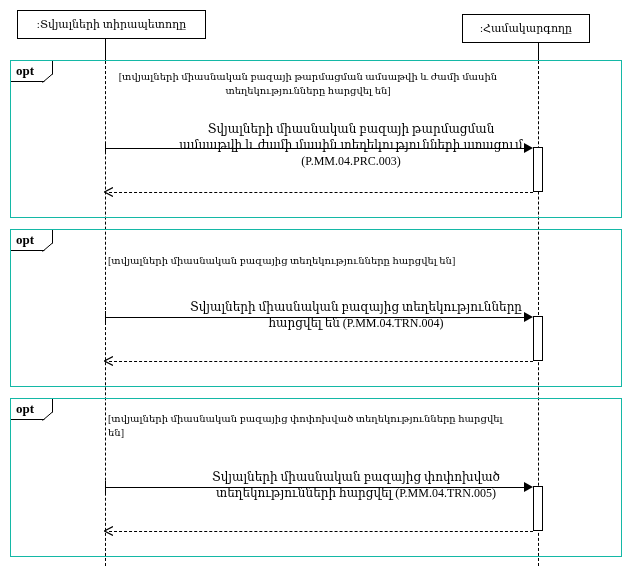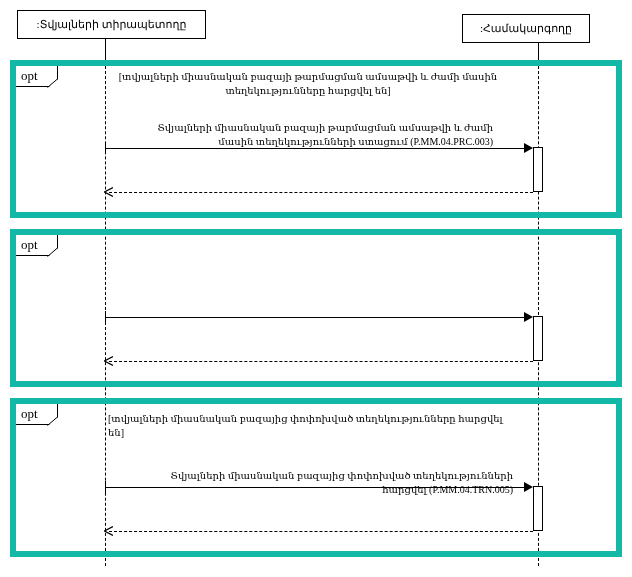--- a/index.html
+++ b/index.html
@@ -26,41 +26,41 @@
     box-sizing: border-box;
     border: 1px solid #000000;
     background: #ffffff;
     display: flex;
     align-items: center;
     justify-content: center;
     text-align: center;
     font-size: 11px;
     line-height: 1.15;
     z-index: 6;
-    font-family: Liberation Serif, serif;
   }
 
   
   .lifeline-stem {
     position: absolute;
     width: 0;
     border-left: 1px dashed #000000;
     z-index: 1;
   }
   .lifeline-stem.solid-top {
     border-left: 1px solid #000000;
   }
 
   
   .fragment {
     position: absolute;
     box-sizing: border-box;
-    border: 6px solid #14b8a6;
+    border: 1px solid #14b8a6;
     background: transparent;
     z-index: 3;
+    font-weight: bold;
   }
   .fragment-tab {
     position: absolute;
     left: 0;
     top: 0;
     box-sizing: border-box;
     width: 42px;
     height: 21px;
     background: #ffffff;
     border-right: 1px solid #000000;
@@ -84,24 +84,25 @@
     position: absolute;
     font-size: 10px;
     line-height: 1.35;
     text-align: left;
     z-index: 4;
   }
 
   
   .msg-label {
     position: absolute;
-    font-size: 10px;
+    font-size: 12px;
     line-height: 1.35;
-    text-align: right;
-    z-index: 4;
+    text-align: center;
+    z-index: 4;
+    margin-left: 33px;
   }
 
   
   .arrow-line {
     position: absolute;
     height: 0;
     z-index: 4;
   }
   .arrow-line.solid {
     border-top: 1px solid #000000;
@@ -188,21 +189,23 @@
 
   <div class="fragment" style="left:10px; top:229px; width:612px; height:158px;">
     <div class="fragment-tab">
       <span>opt</span>
     </div>
     <svg class="fragment-tab-corner" style="left:31px; top:12px;" viewBox="0 0 12 10">
       <path d="M 0.5 9.5 L 11 0.5" stroke="#000000" stroke-width="1" fill="none"></path>
     </svg>
   </div>
 
-
+  <div class="guard" style="left:108px; top:254px; width:400px;">[տվյալների միասնական բազայից տեղեկությունները հարցվել են]</div>
+
+  <div class="msg-label" style="left:153px; top:299px; width:340px;">Տվյալների միասնական բազայից տեղեկությունները հարցվել են (P.MM.04.TRN.004)</div>
 
   <div class="source-stub" style="left:105px; top:311px; height:12px;"></div>
   <div class="arrow-line solid" style="left:105px; top:317px; width:420px;"></div>
   <div class="arrow-head-right" style="left:524px; top:312px;"></div>
 
   <div class="activation" style="left:533px; top:316px; height:45px;"></div>
 
   <div class="arrow-line dashed" style="left:109px; top:361px; width:424px;"></div>
   <svg class="arrow-head-left-open" style="left:104px; top:356px;" viewBox="0 0 9 10">
     <path d="M 9 0.5 L 0.5 5 L 9 9.5" stroke="#000000" stroke-width="1.2" fill="none"></path>

